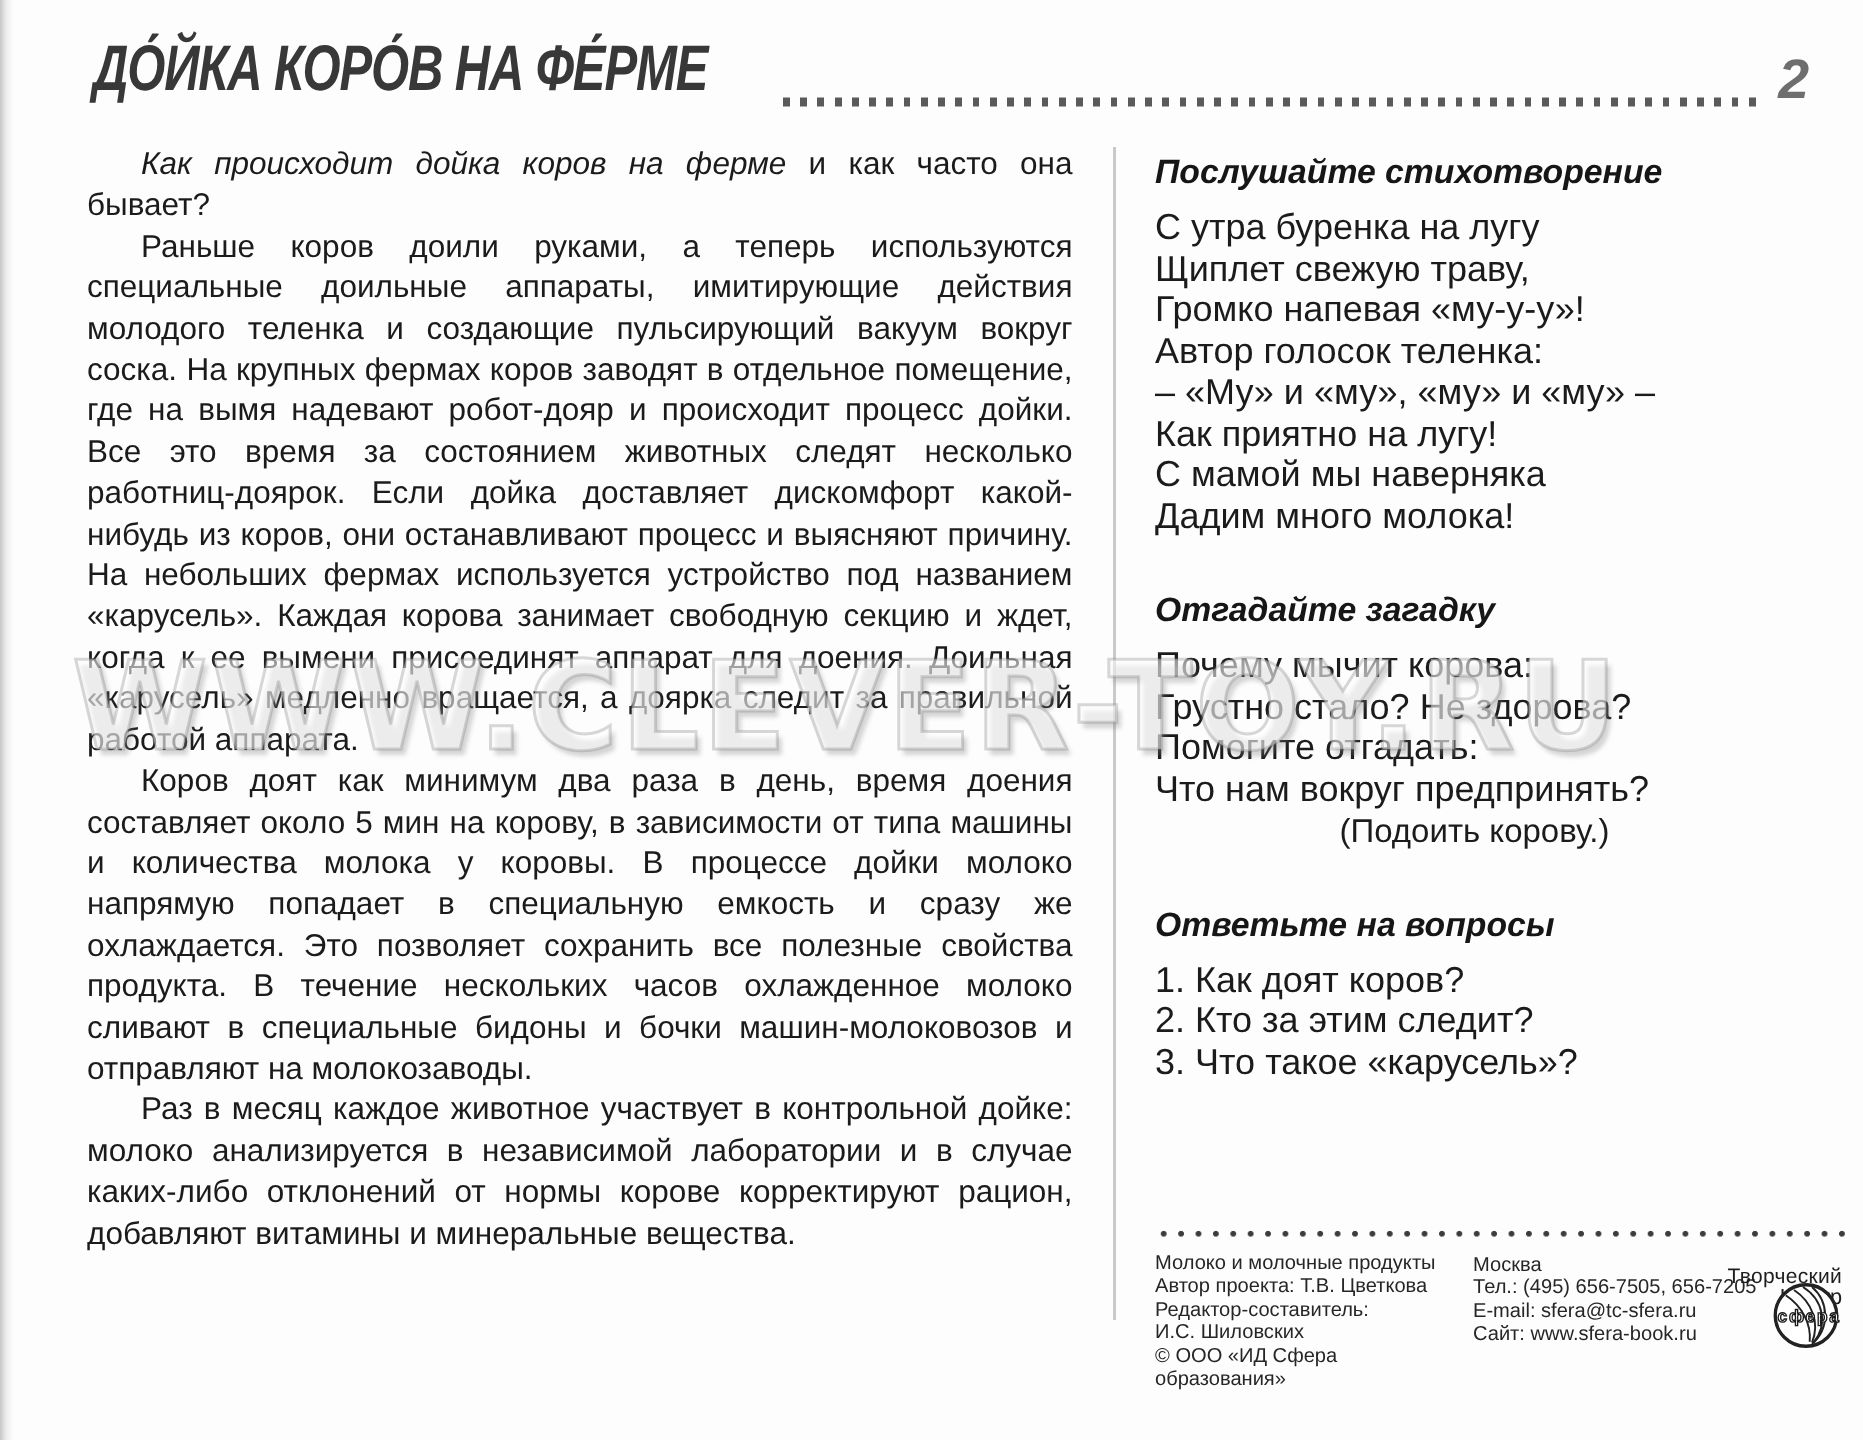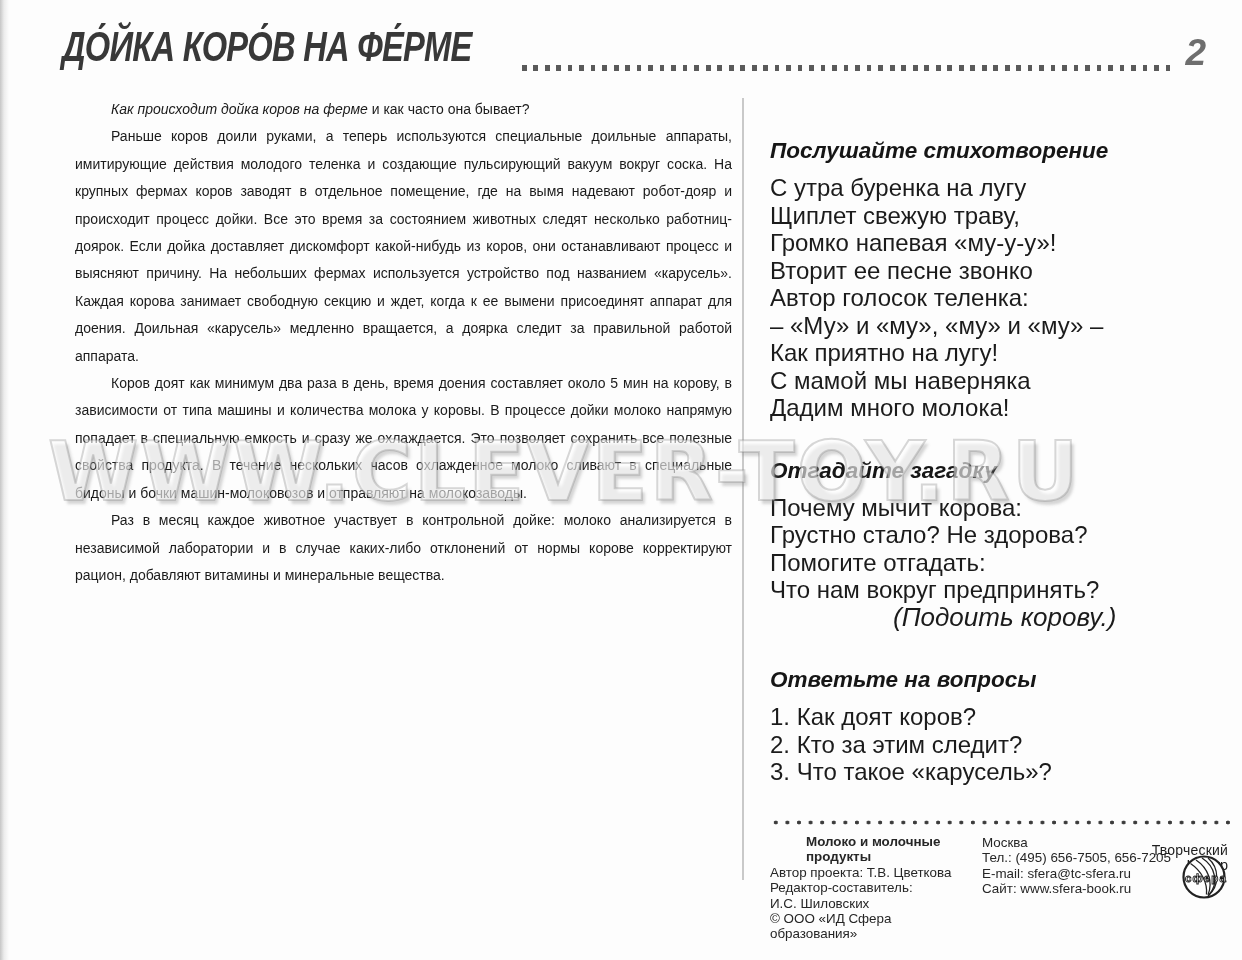--- a/index.html
+++ b/index.html
@@ -31,55 +31,55 @@
   .title-dots {
     flex: 1; height: 6px; margin-top: 41px; margin-right: 10px;
     background: repeating-linear-gradient(90deg, #5a5a5a 0 4.5px, transparent 4.5px 11.5px);
   }
   .page-number {
     font-size: 37px; font-weight: bold; font-style: italic;
     color: #6e6e6e; line-height: 1; margin-top: 12px;
   }
   
   .article {
-    position: absolute; left: 75px; top: 96px; width: 657px;
-    font-size: 14px; line-height: 27.4px; text-align: justify;
+    position: absolute; left: 58px; top: 96px; width: 657px;
+    font-size: 21px; line-height: 27.4px; text-align: justify;
     z-index: 1;
   }
   .article p { text-indent: 36px; }
   
   .divider {
     position: absolute; left: 742px; top: 98px; width: 2px; height: 782px;
     background: #c9c9c9; z-index: 1;
   }
   
-  .rightcol { position: absolute; left: 770px; top: 96px; width: 462px; z-index: 1; margin-top: 36px; }
+  .rightcol { position: absolute; left: 770px; top: 96px; width: 462px; z-index: 1; }
   .rc-heading {
     font-size: 22.5px; font-weight: bold; font-style: italic;
     color: #161616; margin: 6px 0 10px 0;
   }
   .rc-line { font-size: 24px; line-height: 27.5px; }
   .section-gap { margin-top: 36px; }
   .riddle-answer {
-    font-size: 26px; line-height: 27.5px; font-style: italic;
+    font-size: 22px; line-height: 27.5px; 
     padding-left: 123px;
   }
   
   .footer { position: absolute; left: 770px; top: 820px; width: 462px; z-index: 1; }
   .footer-dots {
     height: 5px; width: 100%;
     background-image: radial-gradient(circle, #3c3c3c 1.7px, transparent 2.2px);
     background-size: 11.6px 5px; background-repeat: repeat-x;
     margin-bottom: 9px;
   }
   .footer-cols { display: flex; align-items: flex-start; }
   .footer-col { font-size: 13.4px; line-height: 15.4px; color: #262626; }
   .fc1 { width: 212px; }
   .fc2 { width: 195px; margin-top: 1px; }
-  .series-title { font-weight: bold; margin-left: 36px; }
+  .series-title { font-weight: normal; }
   .logo { position: relative; width: 118px; height: 86px; flex: 1; }
   .logo-line1 {
     position: absolute; right: 4px; top: 8px;
     font-size: 14px; color: #1e1e1e; letter-spacing: 0.2px;
   }
   .logo-line2 { position: absolute; right: 4px; top: 23px; font-size: 14.5px; color: #1e1e1e; }
   .logo-globe { position: absolute; left: 4px; top: 20px; }
   
   .watermark {
     position: absolute; left: 48px; top: 424px; width: 1200px; z-index: 3;
@@ -113,21 +113,20 @@
 
 <div class="divider"></div>
 
 <div class="rightcol">
 
   <div>
     <div class="rc-heading">Послушайте стихотворение</div>
     <div class="rc-line">С утра буренка на лугу</div>
     <div class="rc-line">Щиплет свежую траву,</div>
     <div class="rc-line">Громко напевая «му-у-у»!</div>
-    <div class="rc-line">Вторит ее песне звонко</div>
     <div class="rc-line">Автор голосок теленка:</div>
     <div class="rc-line">– «Му» и «му», «му» и «му» –</div>
     <div class="rc-line">Как приятно на лугу!</div>
     <div class="rc-line">С мамой мы наверняка</div>
     <div class="rc-line">Дадим много молока!</div>
   </div>
 
   <div class="section-gap">
     <div class="rc-heading">Отгадайте загадку</div>
     <div class="rc-line">Почему мычит корова:</div>

